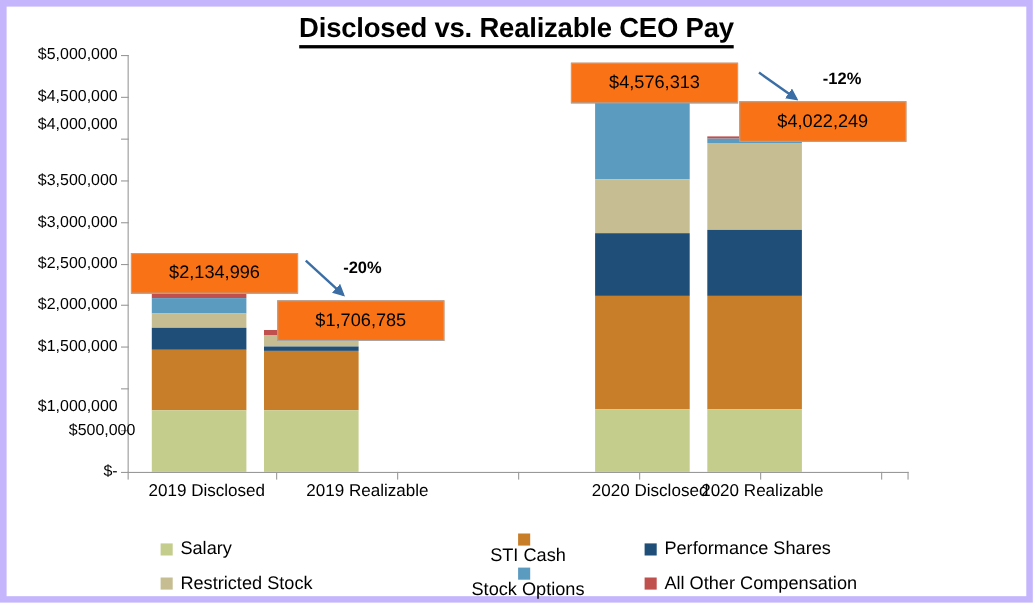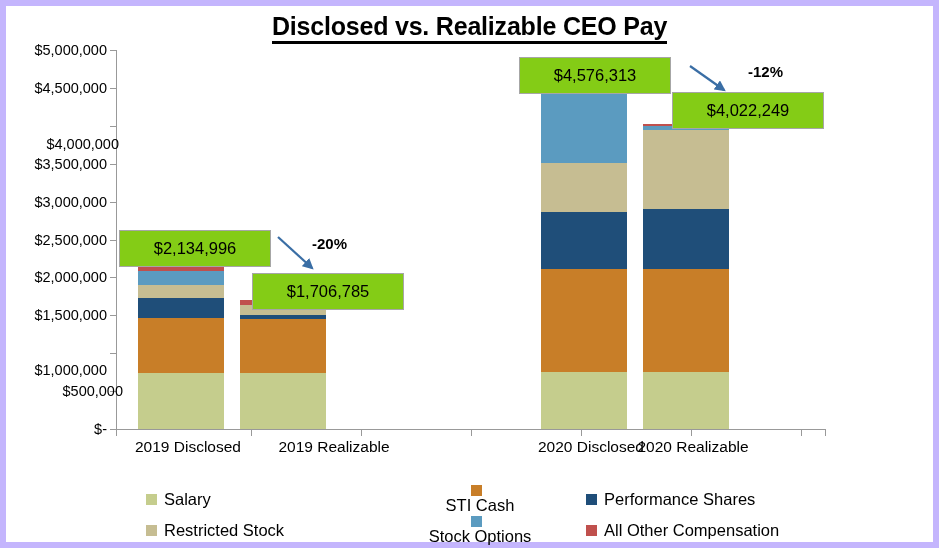--- a/index.html
+++ b/index.html
@@ -92,21 +92,21 @@
     font-size:15.5px;
     text-align:center;
     white-space:nowrap;
     color:#000;
   }
   
   .callout{
     position:absolute;
     box-sizing:border-box;
     border:1px solid #a6a6a6;
-    background:#84cc16;
+    background:#f97316;
     font-size:16.5px;
     color:#000;
     display:flex;
     align-items:center;
     justify-content:center;
     white-space:nowrap;
   }
   .pct{
     position:absolute;
     font-size:15px;
@@ -160,21 +160,21 @@
   <div id="y-axis">
       <div class="ytick-mark" style="top: 44px;"></div>
       <div class="ylabel-wrap" style="top: 37px;">
         <div class="ylabel">$5,000,000</div>
       </div>
       <div class="ytick-mark" style="top: 81.9px;"></div>
       <div class="ylabel-wrap" style="top: 74.9px;">
         <div class="ylabel">$4,500,000</div>
       </div>
       <div class="ytick-mark" style="top: 119.8px;"></div>
-      <div class="ylabel-wrap" style="top: 131px; padding-left: 12px;">
+      <div class="ylabel-wrap" style="top: 100px;">
         <div class="ylabel">$4,000,000</div>
       </div>
       <div class="ytick-mark" style="top: 157.7px;"></div>
       <div class="ylabel-wrap" style="top: 150.7px;">
         <div class="ylabel">$3,500,000</div>
       </div>
       <div class="ytick-mark" style="top: 195.6px;"></div>
       <div class="ylabel-wrap" style="top: 188.6px;">
         <div class="ylabel">$3,000,000</div>
       </div>

